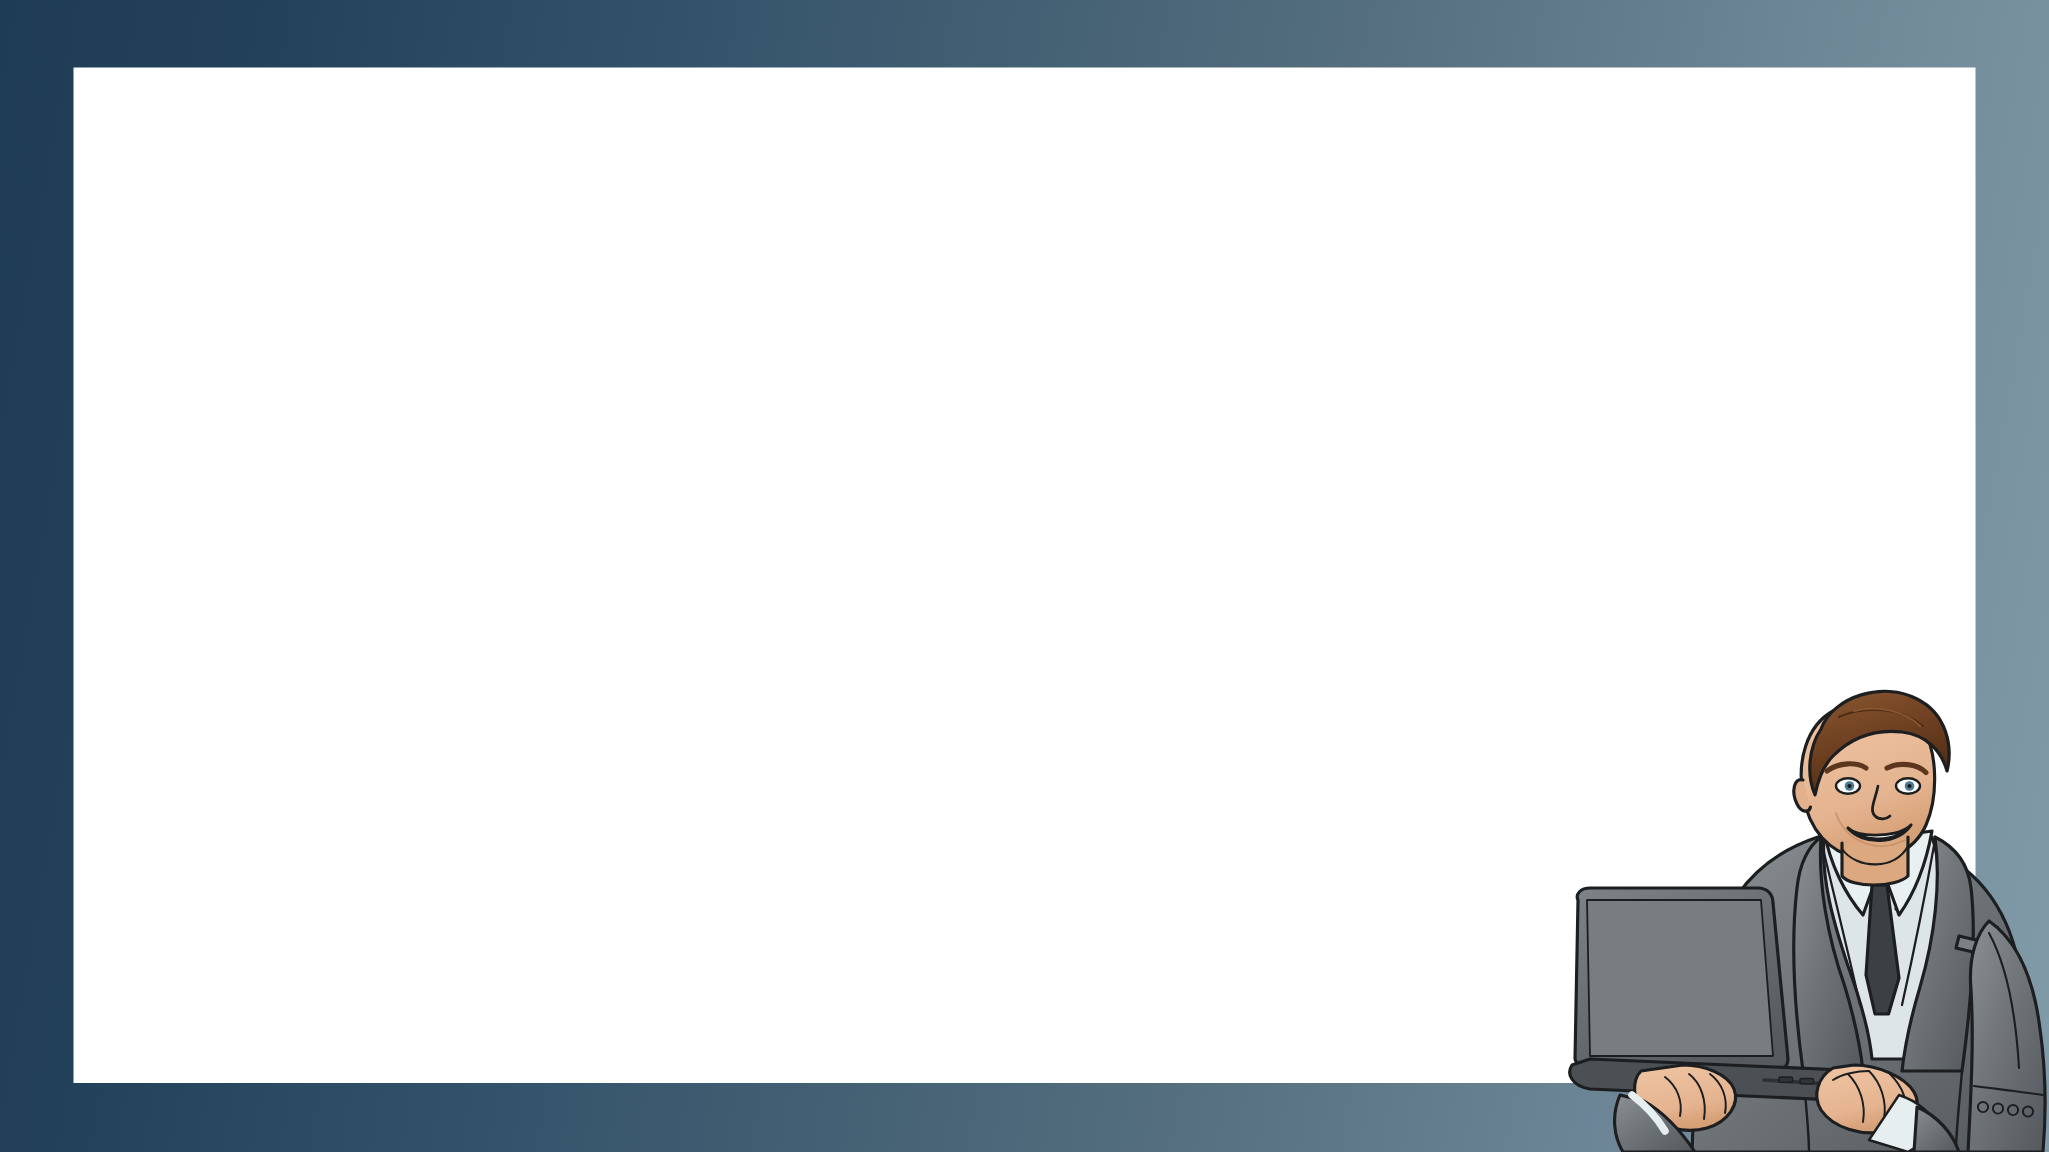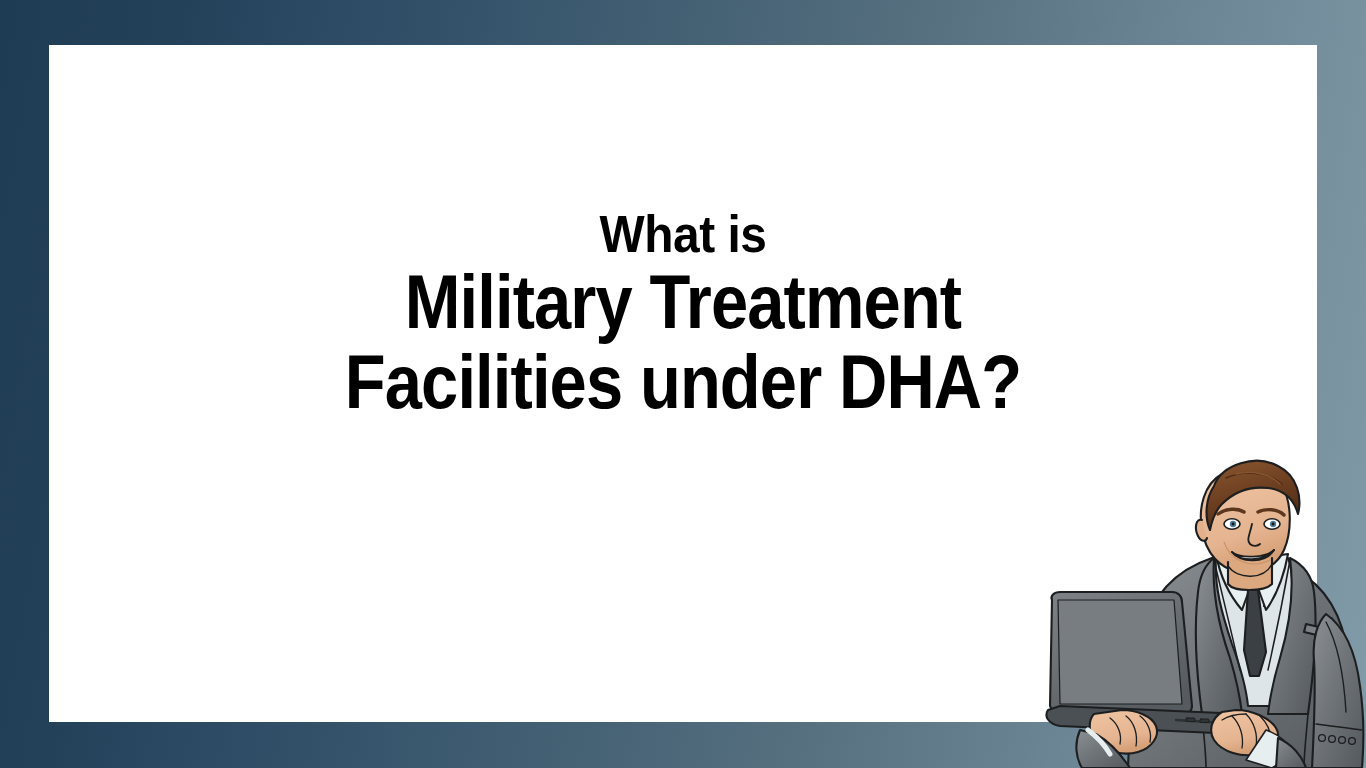--- a/index.html
+++ b/index.html
@@ -77,25 +77,20 @@
   }
   #person-illustration svg { display:block; width:340px; height:330px; }
 </style>
 </head>
 <body>
 
 <div id="slide">
 
   <div id="card"></div>
 
-  <div id="title-block">
-    <span class="eyebrow">What is</span>
-    <span class="headline l1">Military Treatment</span>
-    <span class="headline l2">Facilities under DHA?</span>
-  </div>
 
   <div id="person-illustration">
     <svg viewBox="0 0 340 330" xmlns="http://www.w3.org/2000/svg">
       <defs>
         <linearGradient id="suitG" x1="0" y1="0" x2="1" y2="1">
           <stop offset="0%" stop-color="#8a9093"></stop>
           <stop offset="45%" stop-color="#6f7579"></stop>
           <stop offset="100%" stop-color="#54595d"></stop>
         </linearGradient>
         <linearGradient id="lidG" x1="0" y1="0" x2="0.6" y2="1">

